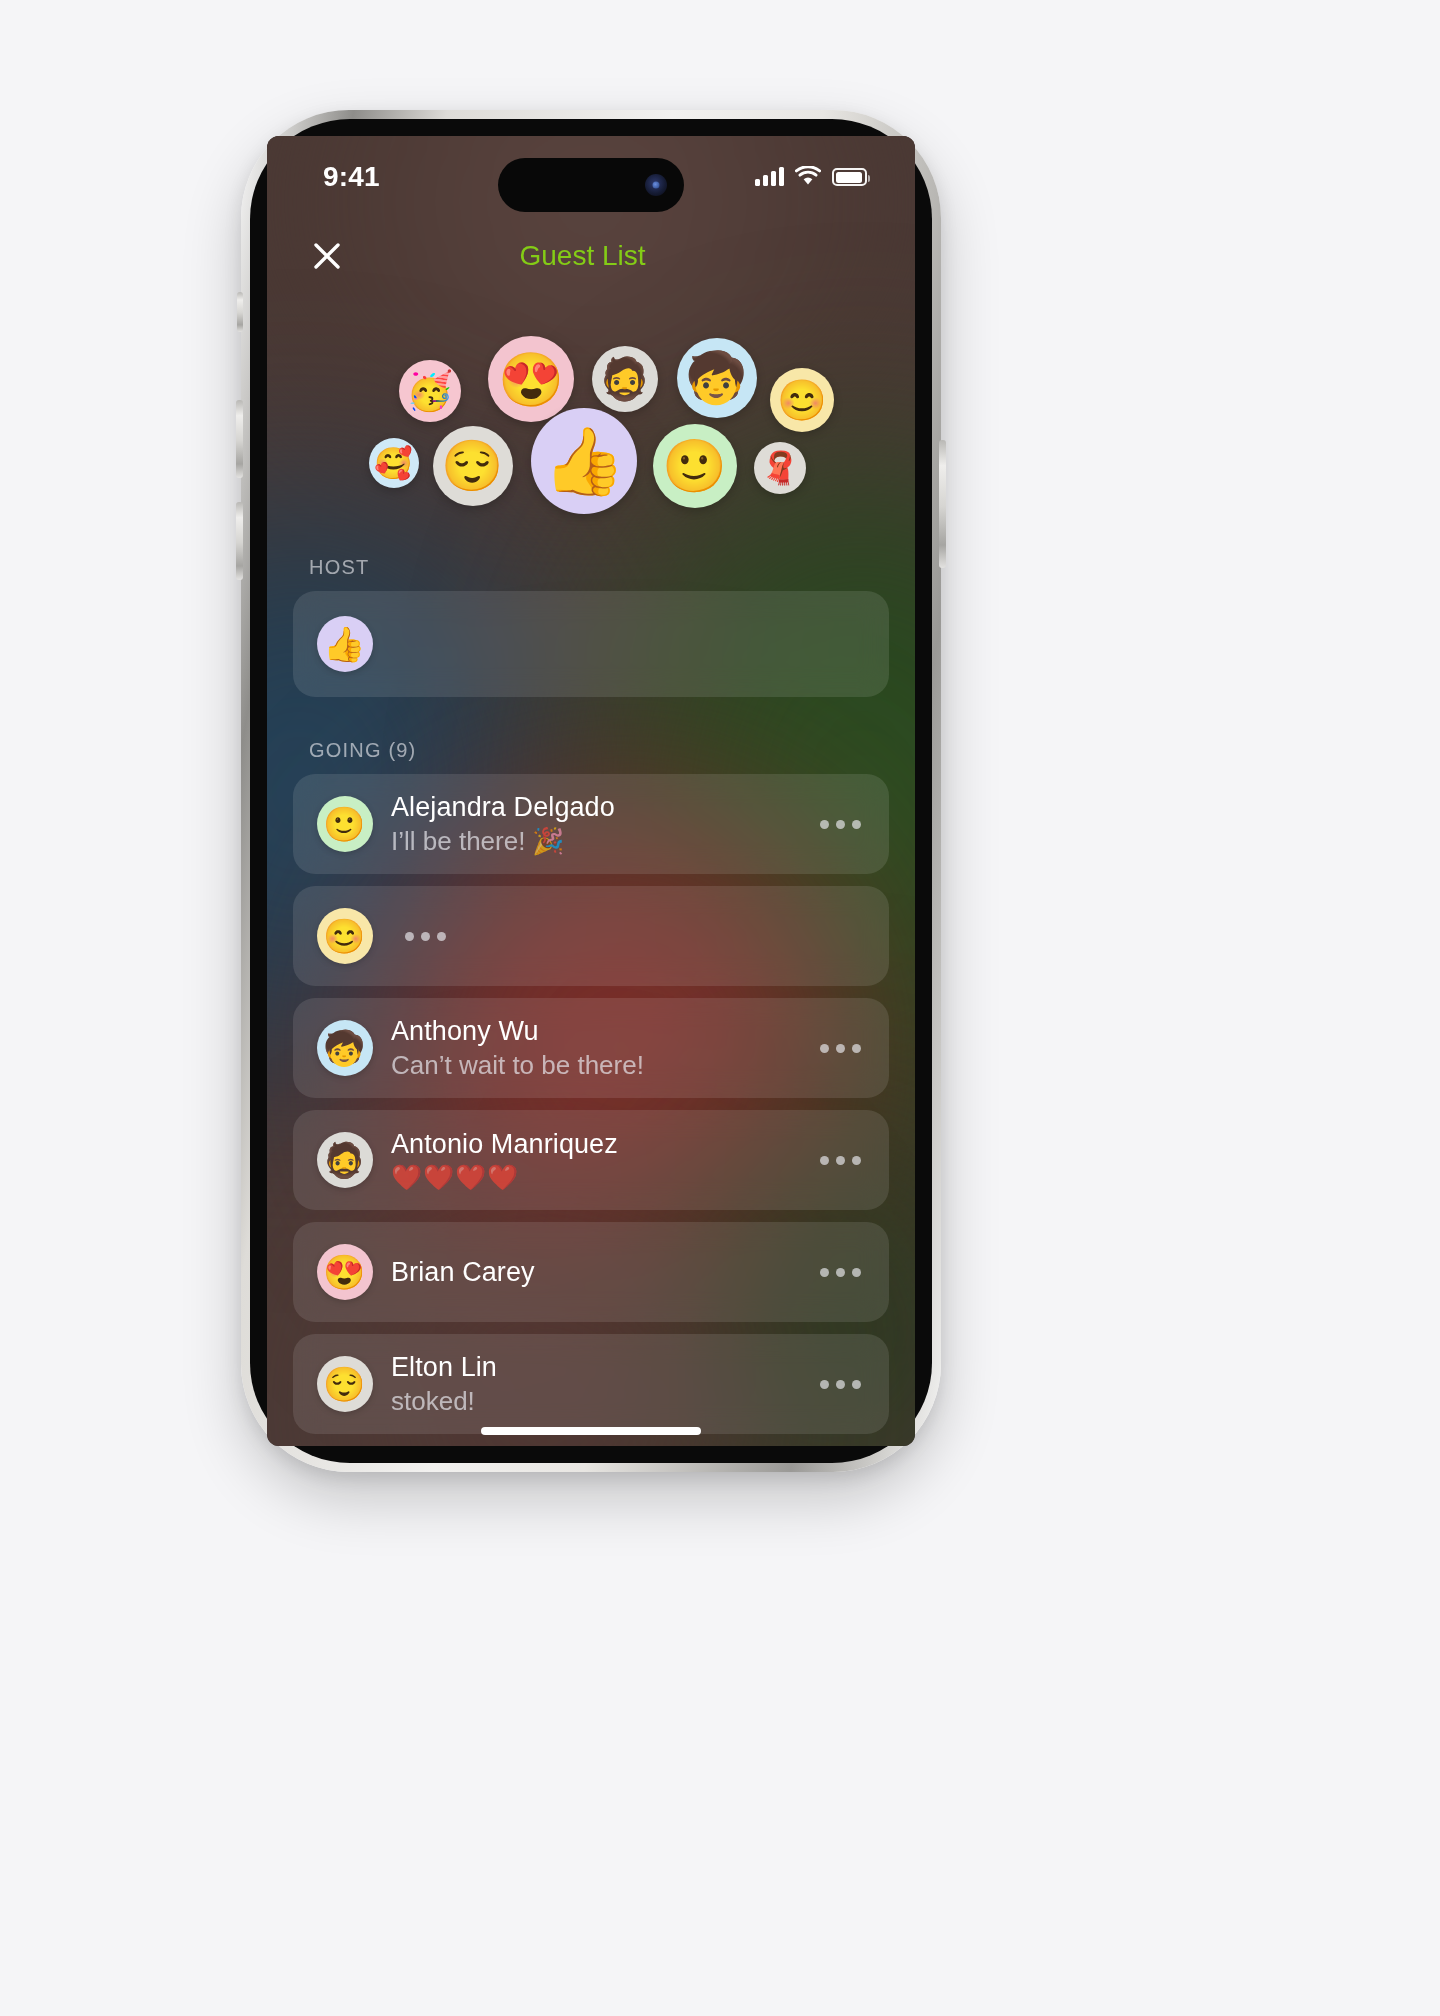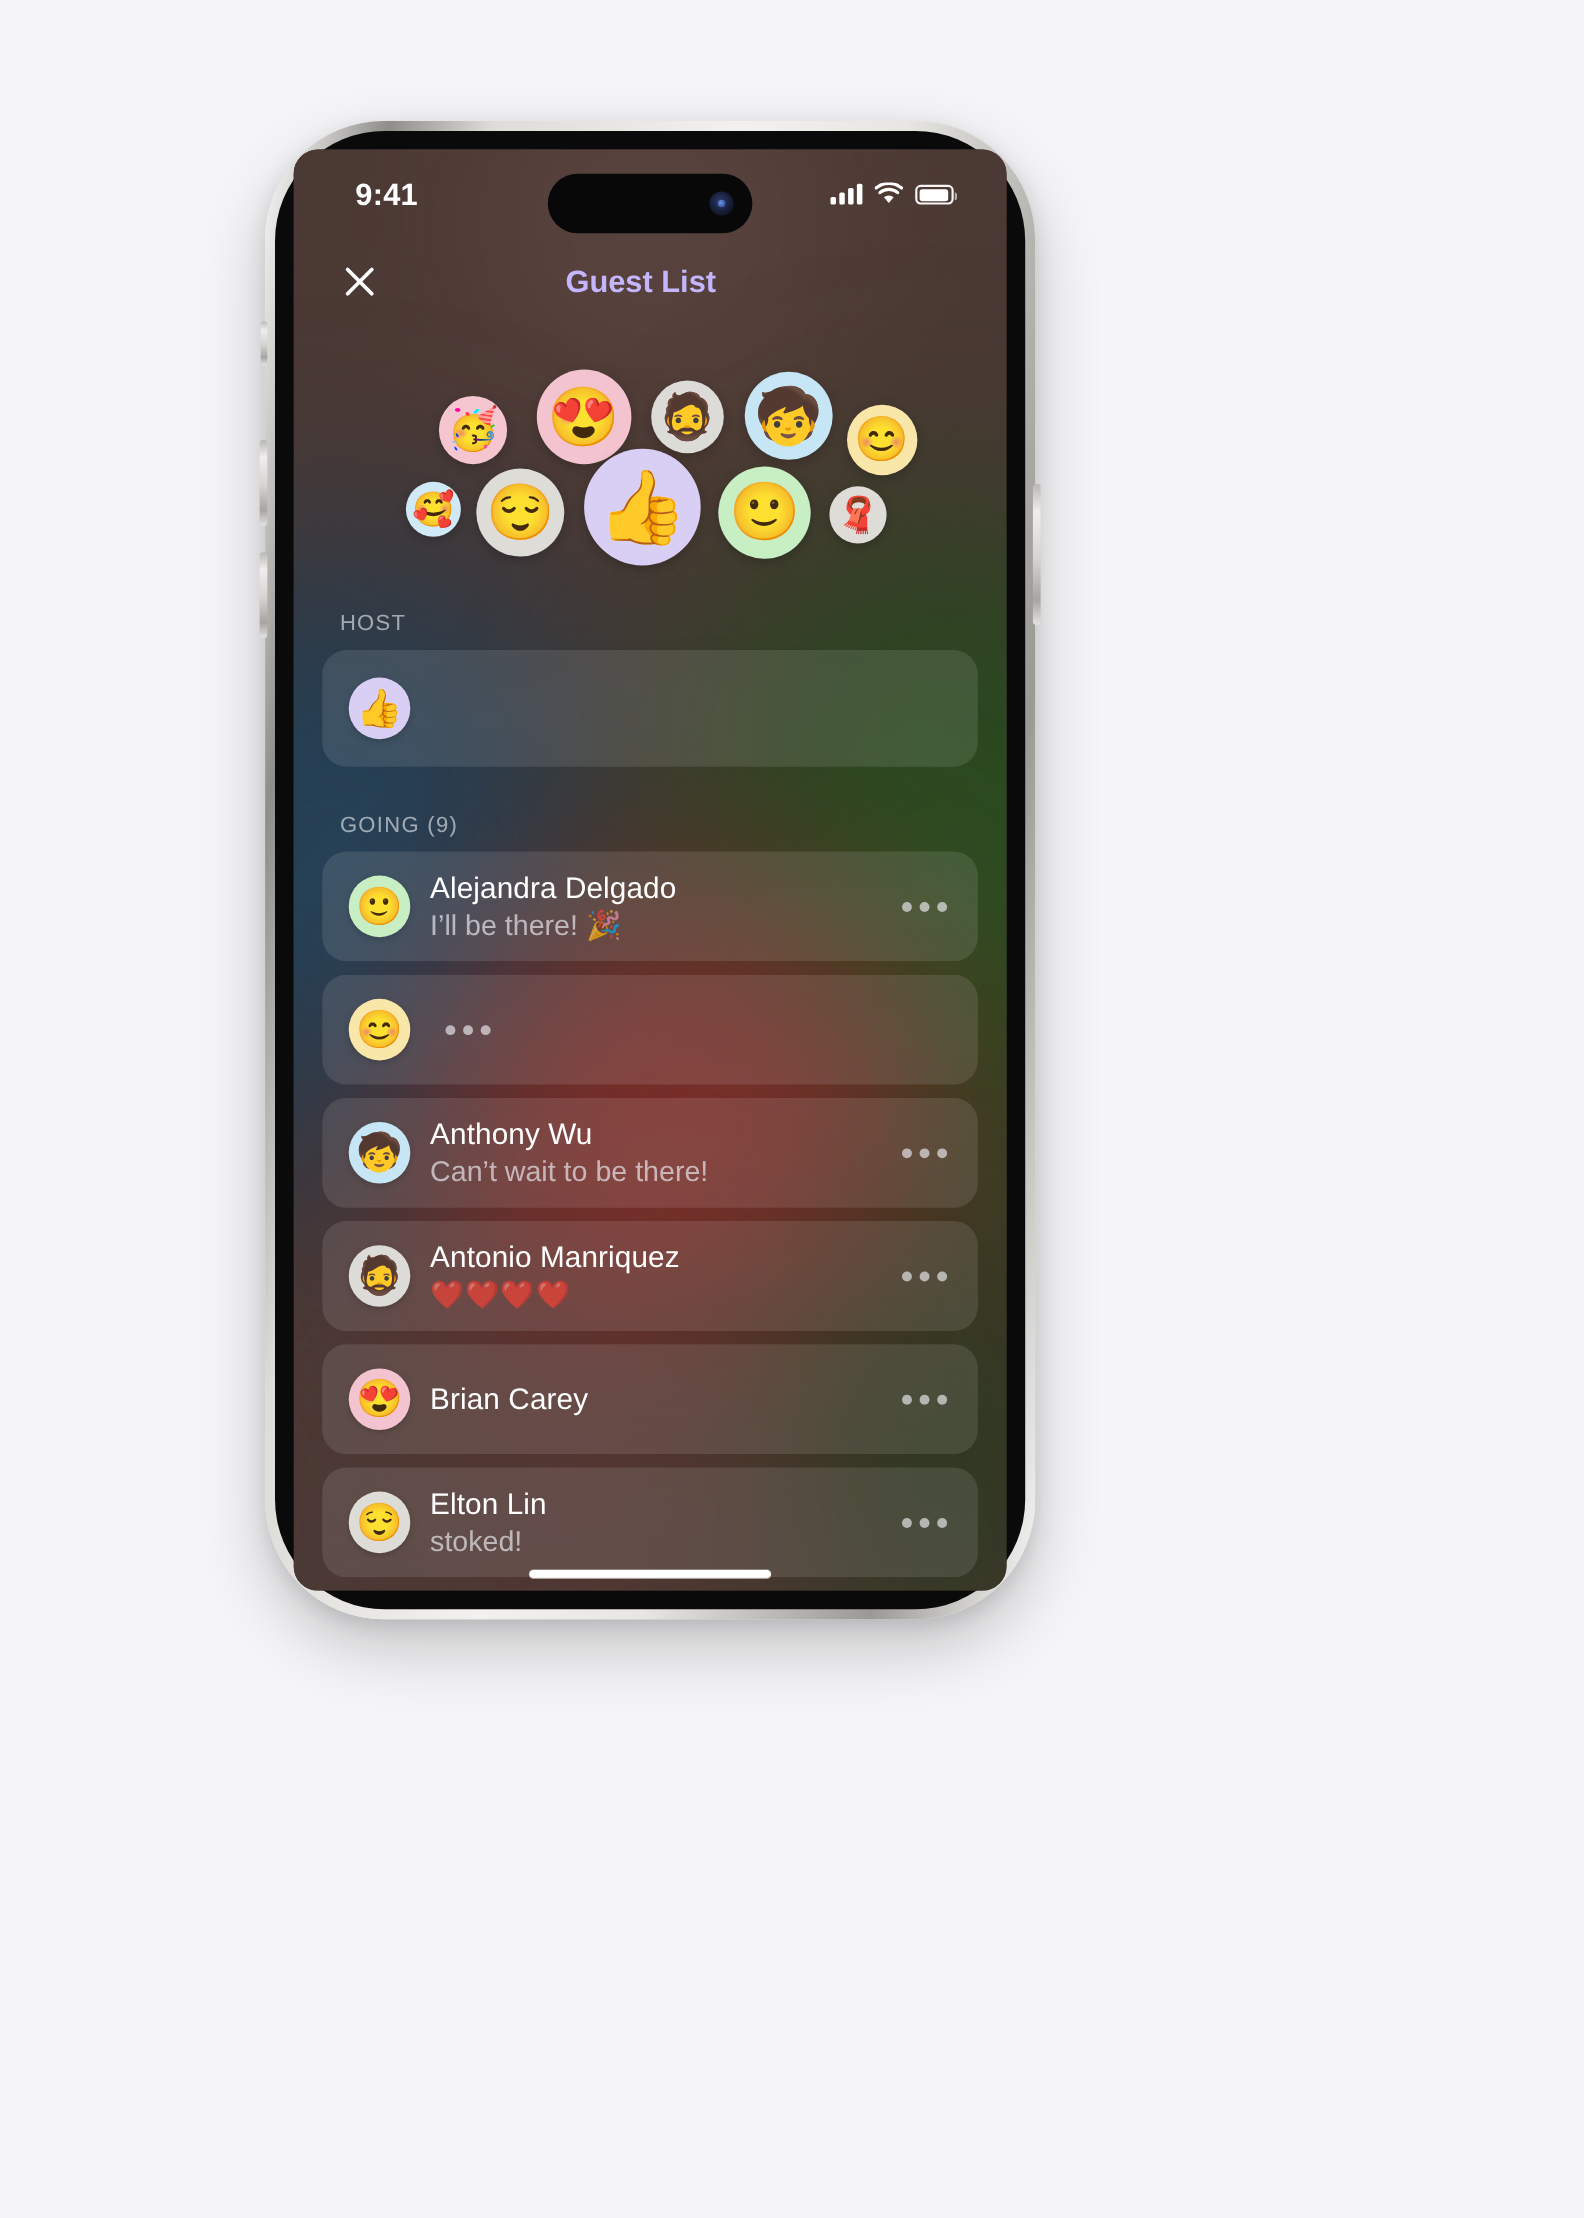--- a/index.html
+++ b/index.html
@@ -20,21 +20,21 @@
     background:linear-gradient(100deg,#fbfbfb 0%,#c9c8c6 6%,#8e8d8a 12%,#dedcd8 22%,#f2f1ef 46%,#e8e6e2 62%,#9a9996 84%,#cfcecb 93%,#f7f7f6 100%);
     box-shadow:0 26px 60px rgba(0,0,0,.20), 0 6px 18px rgba(0,0,0,.10);
   }
   #phone-bezel{
     position:absolute; left:9px; top:9px; right:9px; bottom:9px;
     border-radius:100px;
     background:#0a0a0a;
   }
   #phone-screen{
     position:absolute; left:17px; top:17px; right:17px; bottom:17px;
-    border-radius:22px;
+    border-radius:12px;
     overflow:hidden;
     background:#3b2f2d;
   }
 
   
   .side-btn{ position:absolute; background:linear-gradient(180deg,#b9b8b5,#efeeec 20%,#d6d5d2 52%,#a6a5a2 82%,#e3e2e0); border-radius:3px; }
   #btn-silent  { left:-4px; top:182px;  width:6px; height:40px; }
   #btn-vol-up  { left:-5px; top:290px;  width:7px; height:78px; }
   #btn-vol-down{ left:-5px; top:392px;  width:7px; height:78px; }
   #btn-power   { right:-5px; top:330px; width:7px; height:128px; }
@@ -92,21 +92,21 @@
   #battery-level{ position:absolute; left:1.5px; top:1.5px; bottom:1.5px; width:86%; background:#fff; border-radius:2.5px; }
 
   
   #nav-bar{ position:absolute; top:86px; left:0; right:0; height:68px; z-index:30; }
   #close-button{
     position:absolute; left:38px; top:12px; width:44px; height:44px;
     display:flex; align-items:center; justify-content:center; cursor:pointer;
   }
   #nav-title{
     position:absolute; left:0; right:17px; top:18px; text-align:center;
-    color:#c4b5fd; font-size:28px; font-weight:700;
+    color:#84cc16; font-size:28px; font-weight:400;
   }
 
   
   #avatar-cluster{ position:absolute; left:0; right:0; top:190px; height:230px; z-index:20; }
   .avatar-bubble{
     position:absolute; border-radius:50%;
     display:flex; align-items:center; justify-content:center;
     overflow:hidden; cursor:pointer;
     box-shadow:0 3px 10px rgba(0,0,0,.20);
   }

